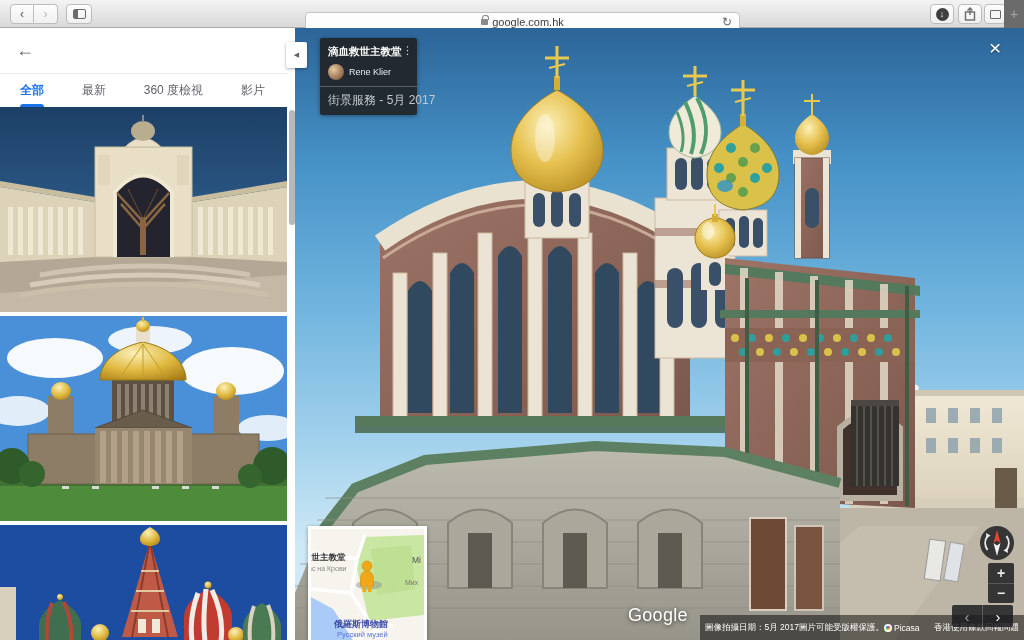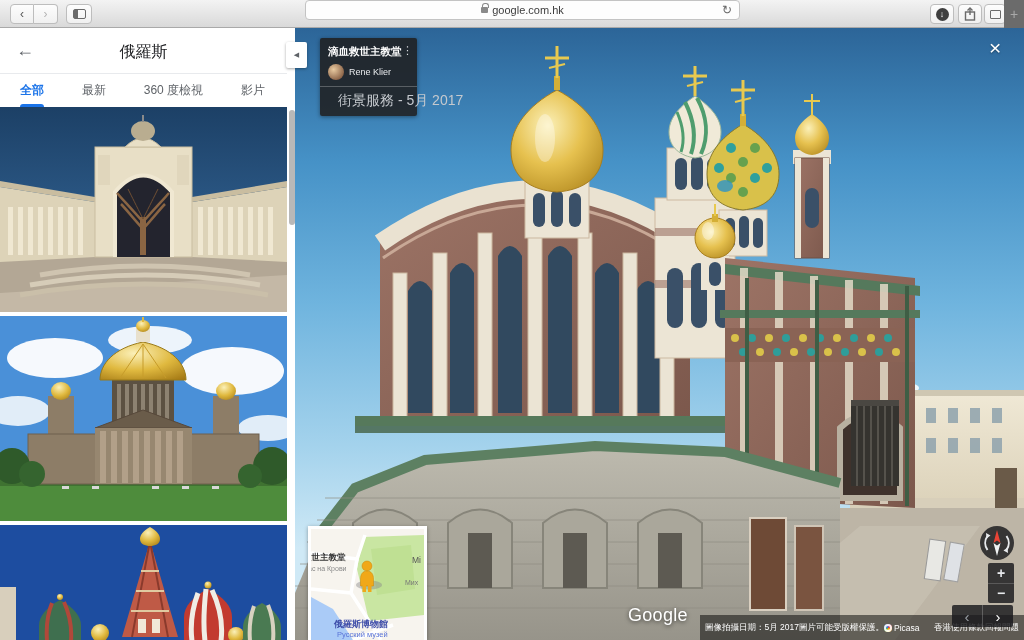--- a/index.html
+++ b/index.html
@@ -13,21 +13,21 @@
   .chrome .btn{position:absolute;top:4px;height:20px;border:1px solid #bdbdbd;border-radius:4px;
     background:linear-gradient(#fdfdfd,#f0f0f0);display:flex;align-items:center;justify-content:center;
     font-size:12px;color:#555;}
   .navgroup{position:absolute;left:10px;top:4px;display:flex;}
   .navgroup .btn{position:static;width:24px;border-radius:0;}
   .navgroup .btn:first-child{border-radius:4px 0 0 4px;}
   .navgroup .btn:last-child{border-radius:0 4px 4px 0;border-left:none;color:#b5b5b5;}
   .sbbtn{left:66px;width:26px;}
   .sb-glyph{width:13px;height:10px;border:1.5px solid #6a6a6a;border-radius:2px;position:relative;}
   .sb-glyph::before{content:"";position:absolute;left:0;top:0;bottom:0;width:4px;background:#6a6a6a;}
-  .urlfield{position:absolute;left:305px;top:0;width:435px;height:20px;background:#fdfdfd;
+  .urlfield{position:absolute;left:305px;top:12px;width:435px;height:20px;background:#fdfdfd;
     border:1px solid #c3c3c3;border-radius:4px;display:flex;align-items:center;justify-content:center;
     font-size:11px;color:#3c3c3c;}
   .lock{width:7px;height:6px;background:#8a8a8a;border-radius:1px;position:relative;margin-right:4px;}
   .lock::before{content:"";position:absolute;left:1px;top:-4px;width:5px;height:4px;
     border:1.2px solid #8a8a8a;border-bottom:none;border-radius:3px 3px 0 0;}
   .refresh{position:absolute;right:7px;top:2px;font-size:12px;color:#666;}
   .dlbtn{left:930px;width:24px;}
   .dl-circle{width:13px;height:13px;border-radius:50%;background:#3f3f3f;color:#fff;font-size:9px;
     display:flex;align-items:center;justify-content:center;line-height:1;}
   .sharebtn{left:958px;width:24px;}
@@ -65,21 +65,21 @@
 
   .info-panel{position:absolute;left:25px;top:10px;width:97px;background:rgba(32,33,36,.9);
     border-radius:2px;box-shadow:0 1px 4px rgba(0,0,0,.4);color:#fff;z-index:5;}
   .info-title{font-size:10.5px;font-weight:700;padding:7px 14px 4px 8px;white-space:nowrap;overflow:hidden;}
   .info-menu{position:absolute;top:6px;right:4px;font-size:11px;color:#dadce0;}
   .author-row{display:flex;align-items:center;gap:5px;padding:1px 8px 6px;}
   .avatar{width:16px;height:16px;border-radius:50%;flex:none;
     background:radial-gradient(circle at 35% 35%, #e8c9a0, #8a6247 75%);}
   .author-name{font-size:9px;color:#e8eaed;white-space:nowrap;}
   .info-divider{border-top:1px solid rgba(255,255,255,.25);}
-  .info-meta{font-size:14px;color:#c5c9ce;padding:5px 6px 6px 18px;white-space:nowrap;}
+  .info-meta{font-size:12px;color:#c5c9ce;padding:5px 6px 6px 8px;white-space:nowrap;}
 
   .close-x{position:absolute;left:694px;top:8px;font-size:21px;color:#fff;z-index:5;
     text-shadow:0 1px 2px rgba(0,0,0,.4);}
 
   .minimap{position:absolute;left:13px;top:498px;width:119px;height:114px;z-index:5;
     border:3px solid #fff;border-bottom:none;box-shadow:0 1px 4px rgba(0,0,0,.35);background:#f7f4ee;}
   .minimap svg{display:block;}
 
   .google-logo{position:absolute;left:333px;top:577px;font-size:18px;font-weight:400;color:#fff;
     letter-spacing:.3px;text-shadow:0 1px 4px rgba(0,0,0,.65);z-index:4;}
@@ -141,21 +141,20 @@
       <span class="tabs-glyph"></span>
     </div>
     <div class="darkcorner">
       <span>+</span>
     </div>
   </div>
 
   <div class="sidebar">
     <div class="sb-header">
       <span class="back-arrow">←</span>
-      <div class="sb-title">俄羅斯</div>
     </div>
     <div class="sb-tabs">
       <div class="tab active">
         <span>全部</span>
         <span class="tab-underline"></span>
       </div>
       <div class="tab">
           <span>最新</span>
         </div>
       <div class="tab">

